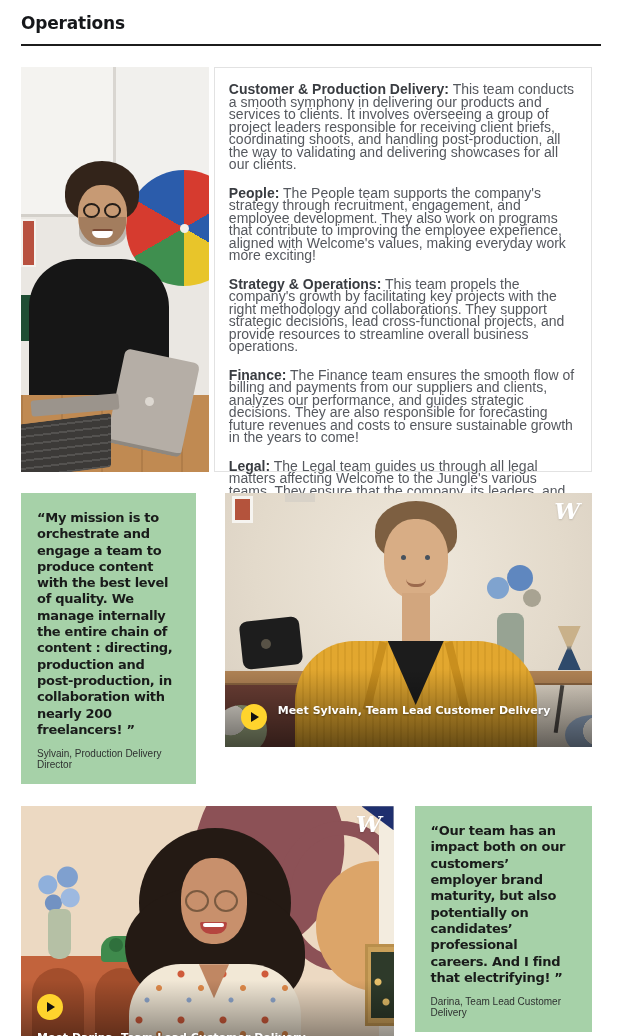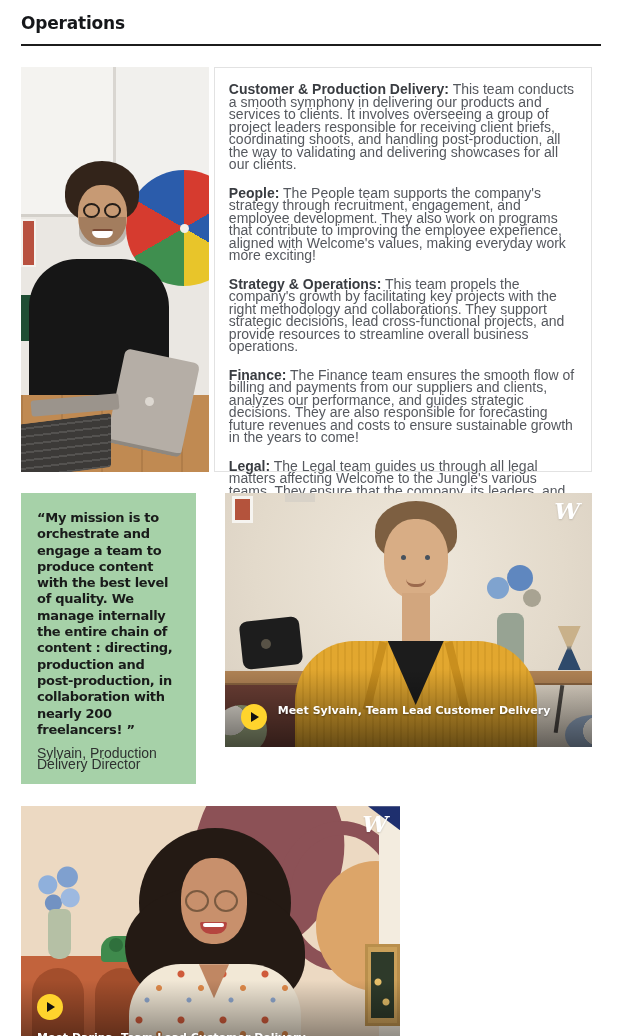--- a/index.html
+++ b/index.html
@@ -24,21 +24,21 @@
                 padding:15px 14px; }
   .team-panel p { font-size:14px; line-height:12.5px; color:#55585e; margin-bottom:16px; }
   .team-panel p strong { color:#393c41; font-weight:700; }
 
   
   .quote-card { background:#a6d1a8; padding:17px 16px 14px 16px; }
   .quote-card.left  { width:180px; min-height:267px; }
   .quote-card.right { width:180px; min-height:205px; }
   .quote-text { font-family:"DejaVu Sans", sans-serif; font-weight:800; font-size:13px;
                 line-height:16.3px; color:#191b1a; letter-spacing:-0.3px; }
-  .quote-attrib { margin-top:10px; font-size:14px; line-height:11px; color:#2e3130; }
+  .quote-attrib { margin-top:10px; font-size:10px; line-height:11px; color:#2e3130; }
 
   
   .video { position:relative; overflow:hidden; cursor:pointer; }
   .video.sylvain { width:381px; height:254px; }
   .video.darina  { width:379px; height:252px; }
   .abs { position:absolute; }
   .caption-gradient { left:0; right:0; bottom:0; height:78px;
     background:linear-gradient(180deg, rgba(0,0,0,0) 0%, rgba(0,0,0,0.55) 100%); }
   .caption-row { left:16px; display:flex; align-items:flex-start; gap:11px; }
   .play-btn { width:26px; height:26px; border-radius:50%; background:#ffd42d;
@@ -287,15 +287,19 @@
       <div class="abs caption-gradient"></div>
       <div class="abs w-logo">W</div>
       <div class="abs caption-row" style="bottom:14px;flex-direction:column;">
         <div class="play-btn">
             <div class="play-tri"></div>
           </div>
         <div class="caption-text">Meet Darina, Team Lead Customer Delivery</div>
       </div>
     </div>
 
+    <div class="quote-card right">
+      <div class="quote-text">“Our team has an impact both on our customers’ employer brand maturity, but also potentially on candidates’ professional careers. And I find that electrifying! ”</div>
+      <div class="quote-attrib">Darina, Team Lead Customer Delivery</div>
+    </div>
   </div>
 
 </div>
 
 </body></html>

